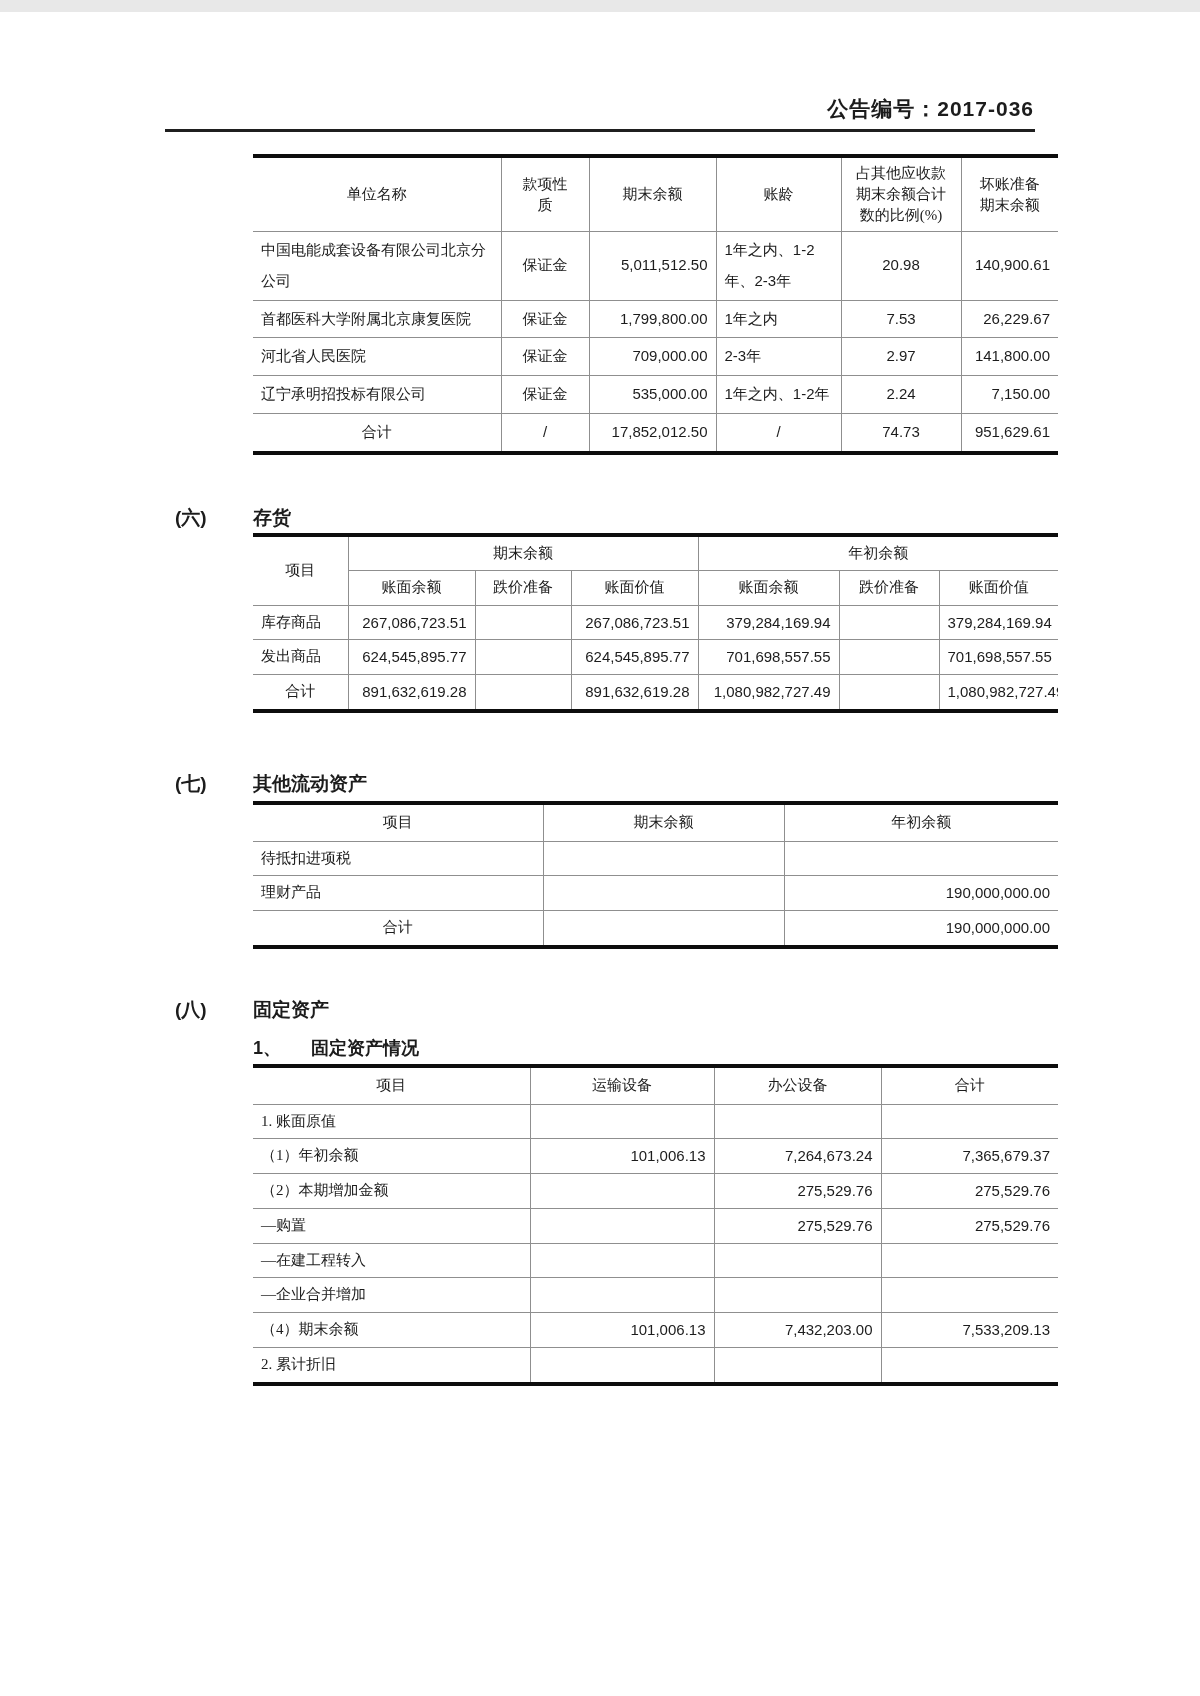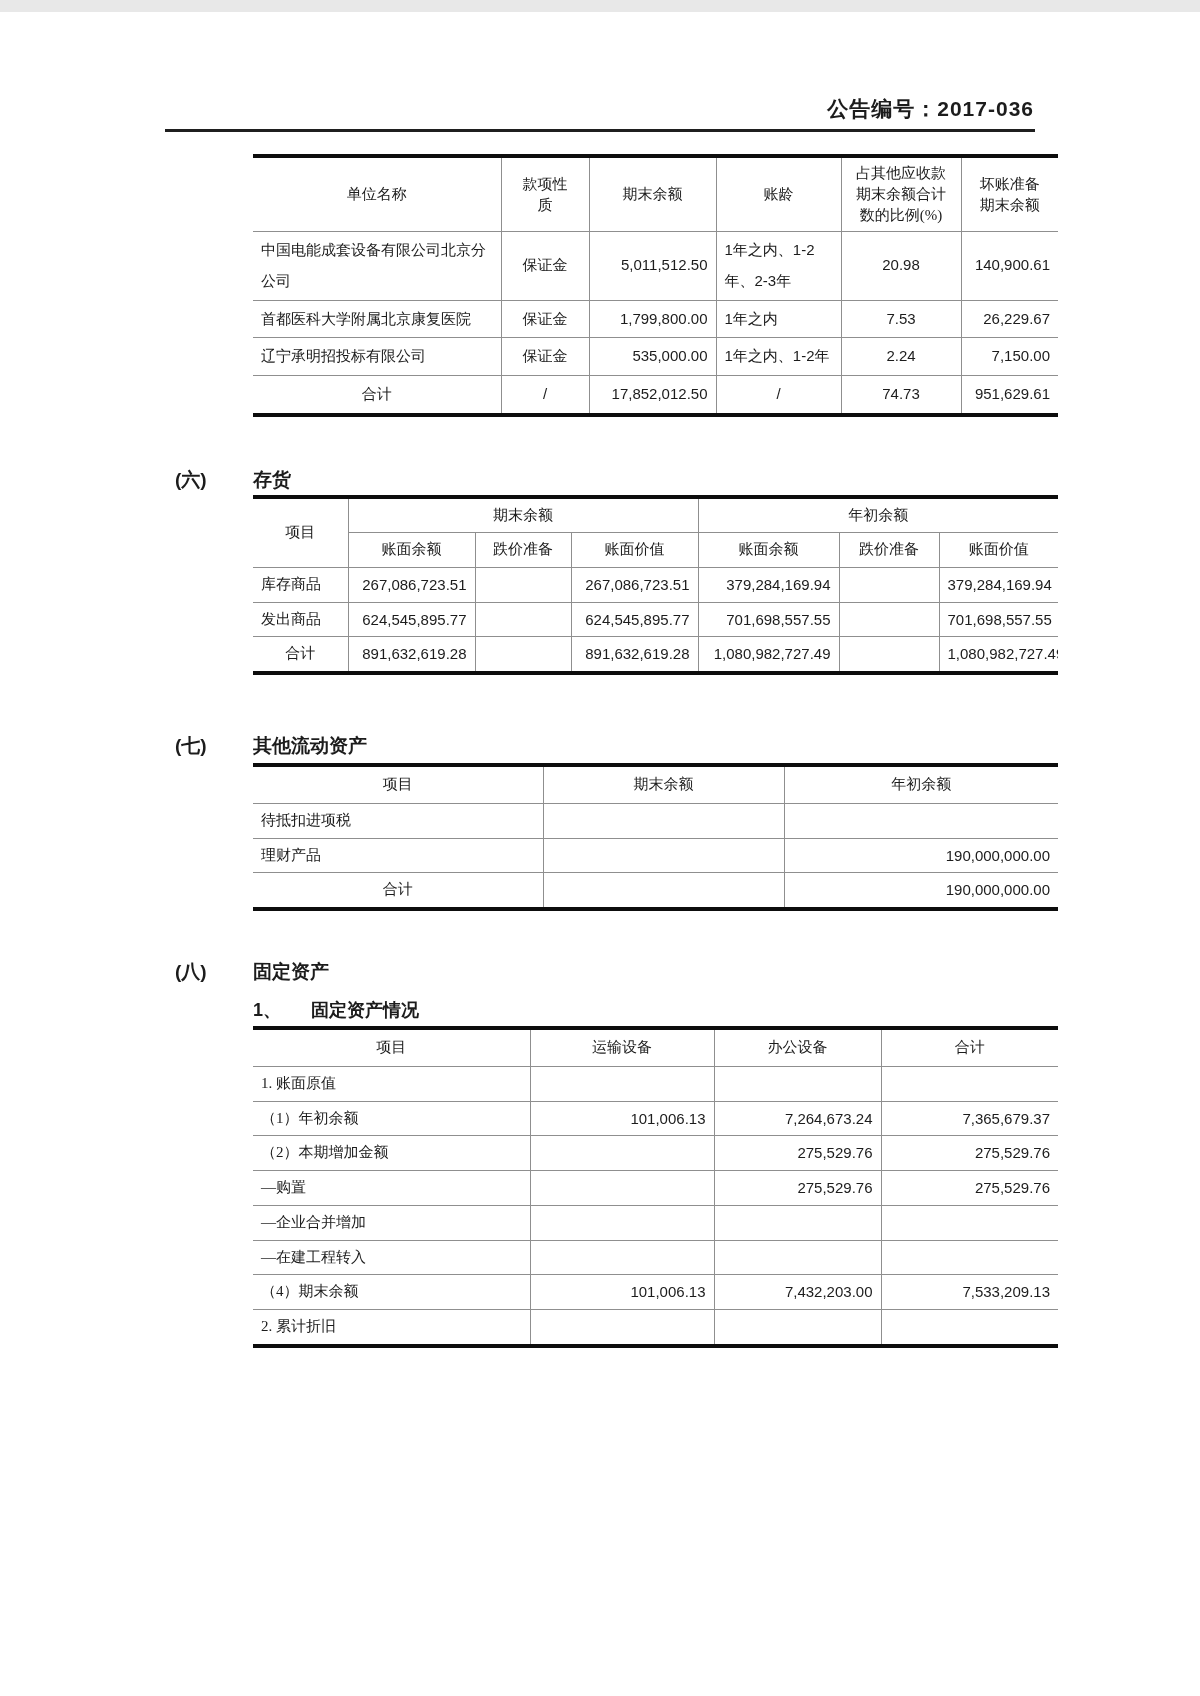--- a/index.html
+++ b/index.html
@@ -107,20 +107,28 @@
         <td class="ac num">20.98</td>
         <td class="ar num">140,900.61</td>
       </tr>
       <tr>
         <td class="al pl10">首都医科大学附属北京康复医院</td>
         <td class="ac">保证金</td>
         <td class="ar num">1,799,800.00</td>
         <td class="al num">1年之内</td>
         <td class="ac num">7.53</td>
         <td class="ar num">26,229.67</td>
+      </tr>
+      <tr>
+        <td class="al pl10">河北省人民医院</td>
+        <td class="ac">保证金</td>
+        <td class="ar num">709,000.00</td>
+        <td class="al num">2-3年</td>
+        <td class="ac num">2.97</td>
+        <td class="ar num">141,800.00</td>
       </tr>
       <tr>
         <td class="al pl10">辽宁承明招投标有限公司</td>
         <td class="ac">保证金</td>
         <td class="ar num">535,000.00</td>
         <td class="al num">1年之内、1-2年</td>
         <td class="ac num">2.24</td>
         <td class="ar num">7,150.00</td>
       </tr>
       <tr>
@@ -272,27 +280,27 @@
         <td class="ar num">275,529.76</td>
         <td class="ar num">275,529.76</td>
       </tr>
       <tr>
         <td class="al ind-c">—购置</td>
         <td class="ar num"></td>
         <td class="ar num">275,529.76</td>
         <td class="ar num">275,529.76</td>
       </tr>
       <tr>
+        <td class="al ind-c">—在建工程转入</td>
+        <td class="ar num"></td>
+        <td class="ar num"></td>
+        <td class="ar num"></td>
+      </tr>
+      <tr>
         <td class="al ind-c">—企业合并增加</td>
-        <td class="ar num"></td>
-        <td class="ar num"></td>
-        <td class="ar num"></td>
-      </tr>
-      <tr>
-        <td class="al ind-c">—在建工程转入</td>
         <td class="ar num"></td>
         <td class="ar num"></td>
         <td class="ar num"></td>
       </tr>
       <tr>
         <td class="al ind-b">（4）期末余额</td>
         <td class="ar num">101,006.13</td>
         <td class="ar num">7,432,203.00</td>
         <td class="ar num">7,533,209.13</td>
       </tr>

